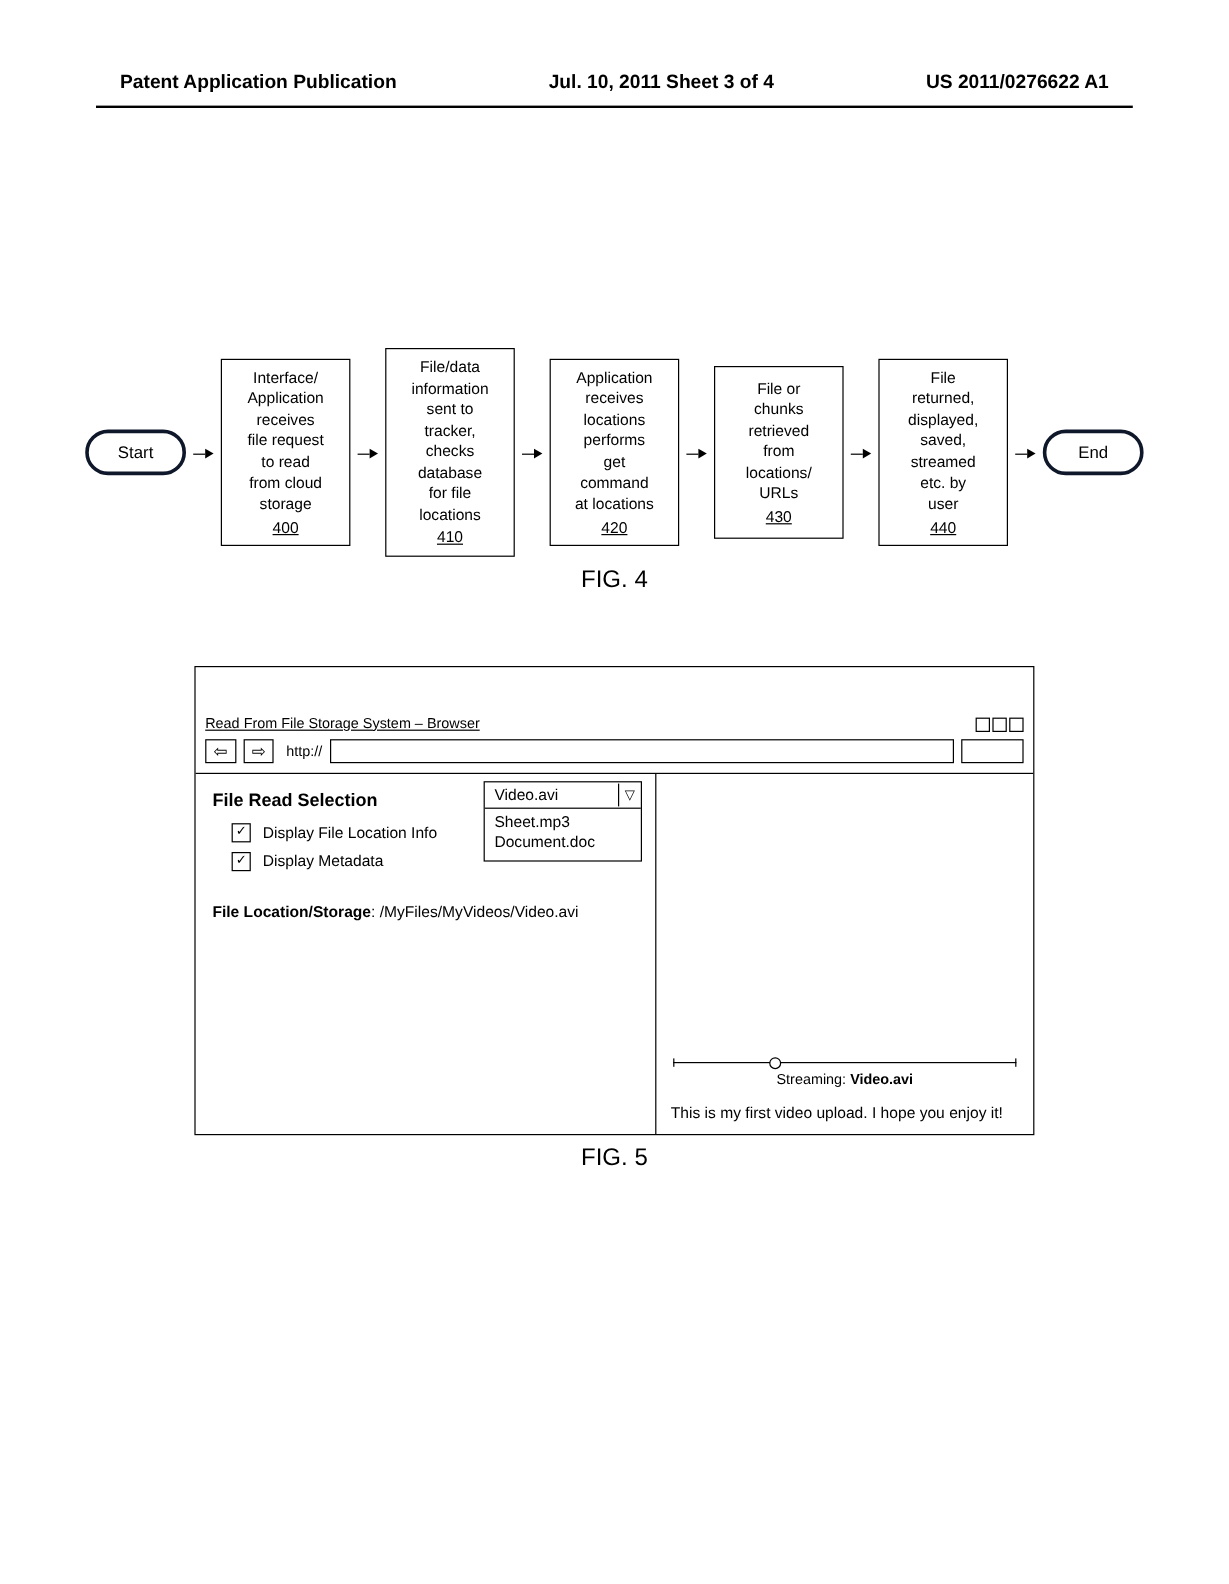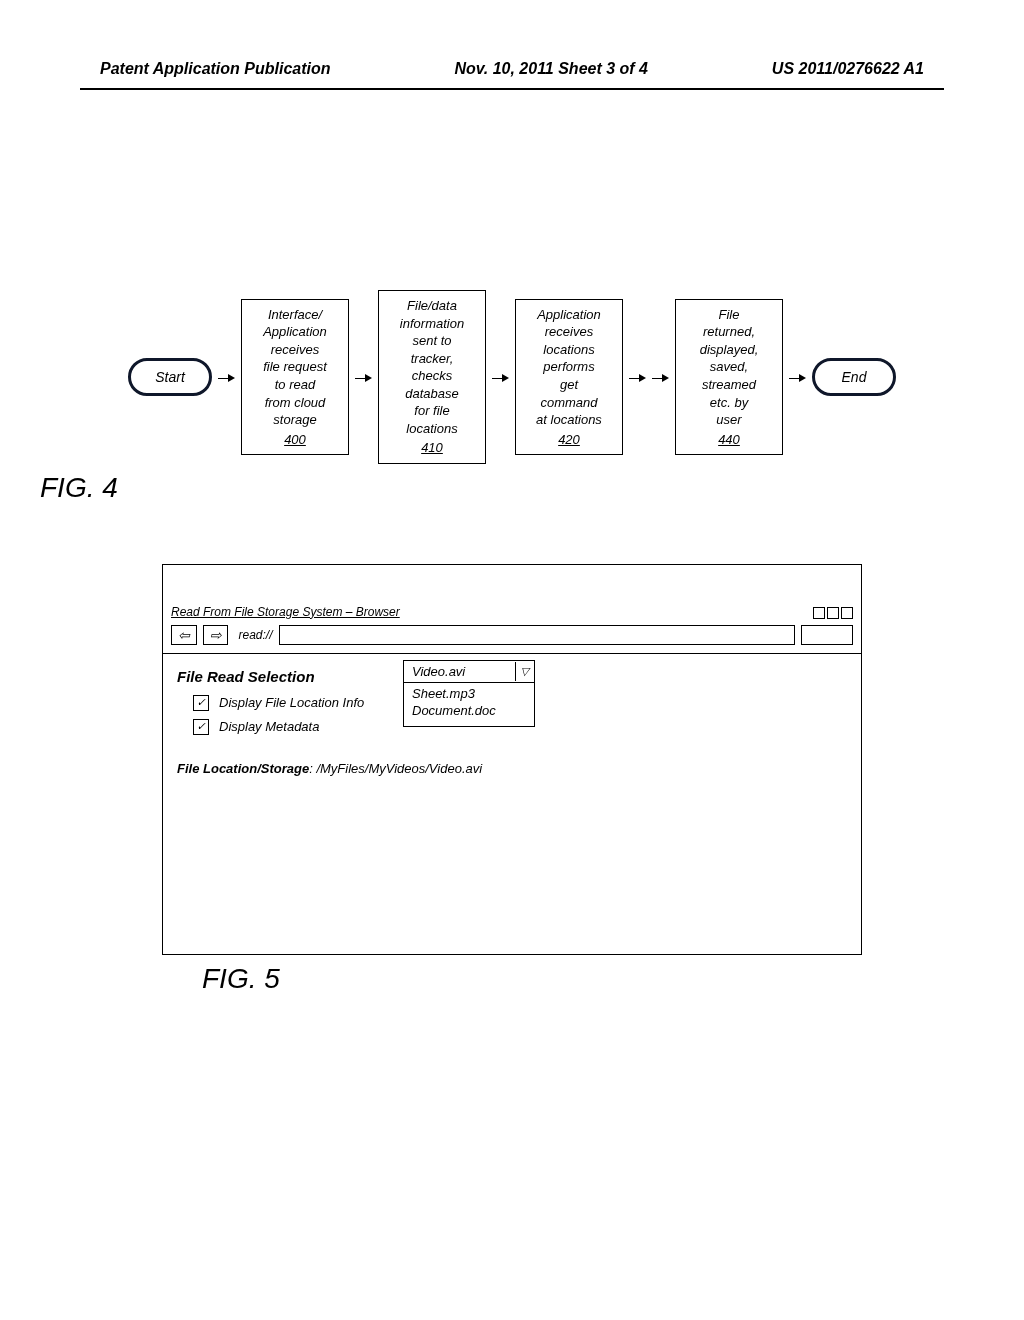--- a/index.html
+++ b/index.html
@@ -7,21 +7,20 @@
       background: #fff;
       margin: 0;
       padding: 0;
       width: 1024px;
     }
     .page {
       width: 1024px;
       height: 1004px;
       position: relative;
       box-sizing: border-box;
-      font-style: italic;
     }
     .header {
       display: flex;
       justify-content: space-between;
       padding: 60px 100px 10px 100px;
       font-size: 16px;
       font-weight: bold;
     }
     .header .left { }
     .header .center { }
@@ -79,23 +78,23 @@
     .arrow::after {
       content: "";
       display: inline-block;
       width: 0; height: 0;
       border-top: 4px solid transparent;
       border-bottom: 4px solid transparent;
       border-left: 7px solid #000;
       vertical-align: middle;
     }
     .fig-label {
-      font-size: 28px;
+      text-align: center;
+      font-size: 20px;
       margin-top: 8px;
-      padding-left: 40px;
     }
     
     .browser-wrap {
       margin: 60px auto 0 auto;
       width: 700px;
     }
     .browser {
       border: 1px solid #000;
       width: 100%;
       box-sizing: border-box;
@@ -245,21 +244,21 @@
       margin-top: 14px;
       font-size: 13px;
     }
   </style>
 </head>
 <body>
 
 <div class="page">
   <div class="header">
     <span class="left">Patent Application Publication</span>
-    <span class="center">Nov. 10, 2011  Sheet 3 of 4</span>
+    <span class="center">Jul. 10, 2011  Sheet 3 of 4</span>
     <span class="right">US 2011/0276622 A1</span>
   </div>
   <hr class="divider">
 
   <div class="flowchart">
     <div class="term">Start</div>
     <span class="arrow"></span>
 
     <div class="box">
       <span style="white-space:pre-line">Interface/
@@ -291,20 +290,29 @@
 receives
 locations
 performs
 get
 command
 at locations</span>
       <span class="ref">420</span>
     </div>
     <span class="arrow"></span>
 
+    <div class="box">
+      <span style="white-space:pre-line">File or
+chunks
+retrieved
+from
+locations/
+URLs</span>
+      <span class="ref">430</span>
+    </div>
     <span class="arrow"></span>
 
     <div class="box">
       <span style="white-space:pre-line">File
 returned,
 displayed,
 saved,
 streamed
 etc. by
 user</span>
@@ -326,21 +334,21 @@
           <span class="ctrl"></span>
         </span>
       </div>
       <div class="addrbar">
         <span class="nav-btn">
             <span>⇦</span>
           </span>
         <span class="nav-btn">
             <span>⇨</span>
           </span>
-        <span class="proto">read://</span>
+        <span class="proto">http://</span>
         <span class="url-input"></span>
         <span class="go-btn"></span>
       </div>
       <div class="content">
         <div class="left-pane left-rel">
           <h3>File Read Selection</h3>
           <div class="check-row">
             <span class="checkbox">
                 <span>✓</span>
               </span>
@@ -361,17 +369,29 @@
             <div class="opts">
               <div>Sheet.mp3</div>
               <div>Document.doc</div>
             </div>
           </div>
 
           <div class="meta-line">
             <span class="lbl">File Location/Storage</span><span>: /MyFiles/MyVideos/Video.avi</span>
           </div>
         </div>
+        <div class="right-pane">
+          <div class="video-box"></div>
+          <div class="progress">
+            <div class="progress-track">
+              <span class="progress-knob"></span>
+            </div>
+          </div>
+          <div class="stream-label">
+            <span>Streaming: </span><b>Video.avi</b>
+          </div>
+          <div class="desc">This is my first video upload. I hope you enjoy it!</div>
+        </div>
       </div>
     </div>
     <div class="fig-label">FIG. 5</div>
   </div>
 </div>
 
 </body></html>

